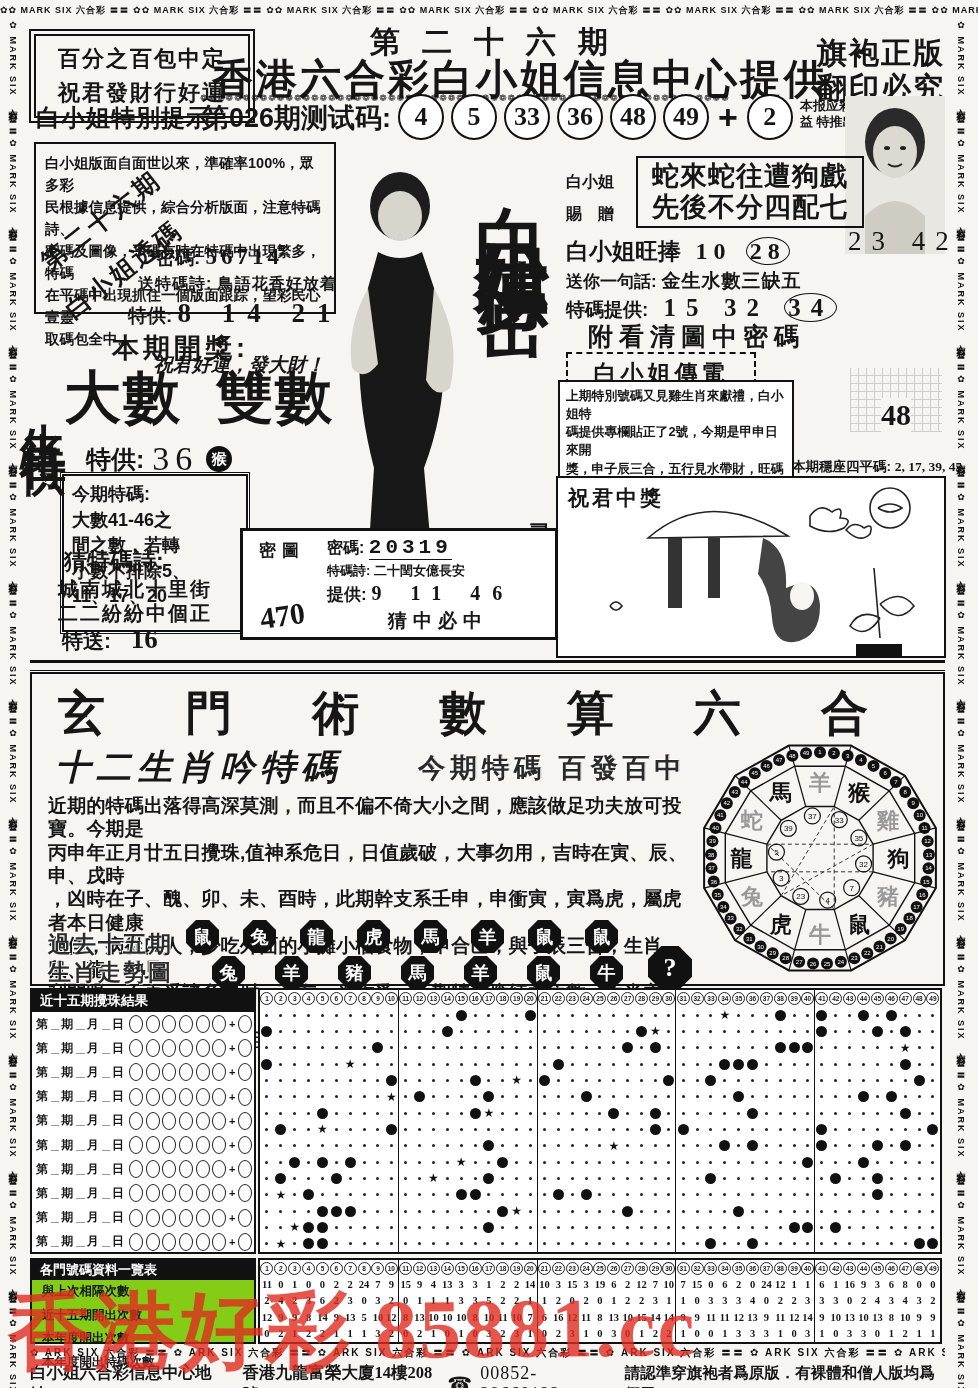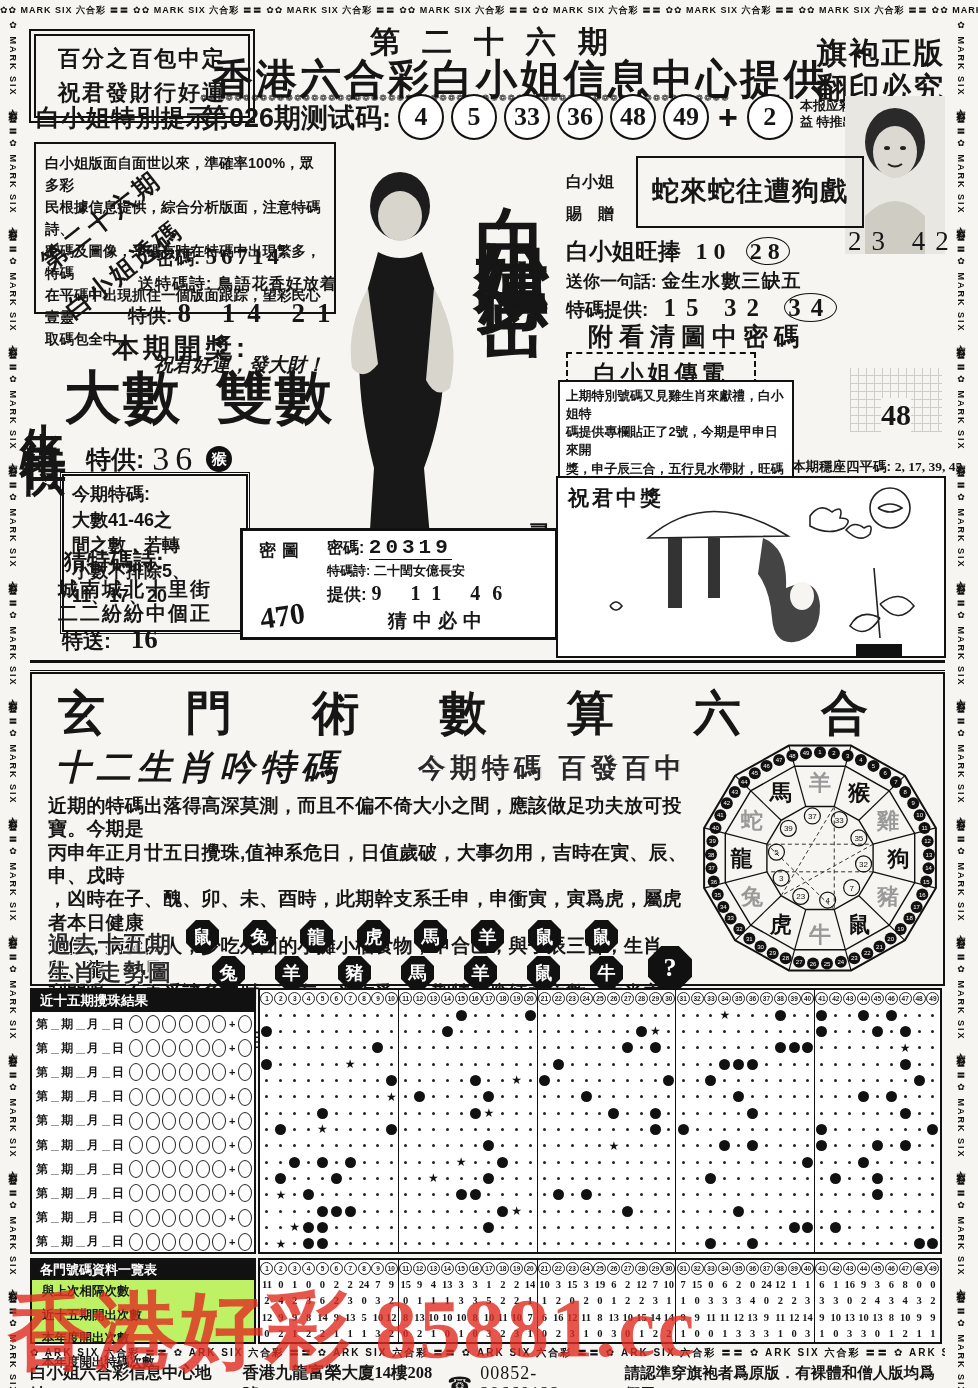--- a/index.html
+++ b/index.html
@@ -142,21 +142,21 @@
   .chart-head{height:17px;display:flex;}
   .chart-row{flex:1;display:flex;}
   .ccell{width:2.0408%;display:flex;align-items:center;justify-content:center;box-sizing:border-box;}
   .gsep{border-right:1.5px solid #111;}
   .mini-circ{width:11px;height:11px;border:1px solid #222;border-radius:50%;font-size:6.5px;display:flex;align-items:center;
       justify-content:center;font-weight:bold;}
   .dot{width:3px;height:3px;border-radius:50%;background:#222;}
   .ball{width:11px;height:11px;border-radius:50%;background:#111;}
   .star{font-size:12px;line-height:1;color:#111;}
   
-  .stats-lab{left:30px;top:1258px;width:226px;height:86px;border:2px solid #111;box-sizing:border-box;background:#bef264;}
+  .stats-lab{left:30px;top:1258px;width:226px;height:86px;border:2px solid #111;box-sizing:border-box;background:#84cc16;}
   .stats-head{height:20px;background:#111;color:#fff;font-size:13px;font-weight:bold;display:flex;align-items:center;
       justify-content:space-between;padding:0 8px;}
   .stats-labrow{height:15.5px;font-size:12.5px;font-weight:900;display:flex;align-items:center;padding:4px 10px;
       justify-content:space-between;}
   .stats{left:258px;top:1258px;width:684px;height:86px;border:2px solid #111;box-sizing:border-box;background:#fff;
       display:flex;flex-direction:column;}
   .stats .chart-head{height:16px;}
   .stat-row{flex:1;display:flex;}
   .stat-row .ccell{font-size:10.5px;font-weight:bold;font-family:"Liberation Serif",serif;}
   
@@ -294,20 +294,21 @@
       <div class="mitu-slogan">猜中必中</div>
     </div>
   </div>
 
   <div class="abs gift">
     <div>白小姐</div>
     <div>賜　贈</div>
   </div>
   <div class="abs couplet">
     <div>蛇來蛇往遭狗戲</div>
+    <div>先後不分四配七</div>
   </div>
   <div class="abs wang">
     <span>白小姐旺捧</span>
     <span class="v">10</span>
     <span class="v circ-mark">28</span>
   </div>
   <div class="abs hand-nums">23  42</div>
   <div class="abs sentence">
     <span>送你一句話:</span>
     <span class="v">金生水數三缺五</span>

